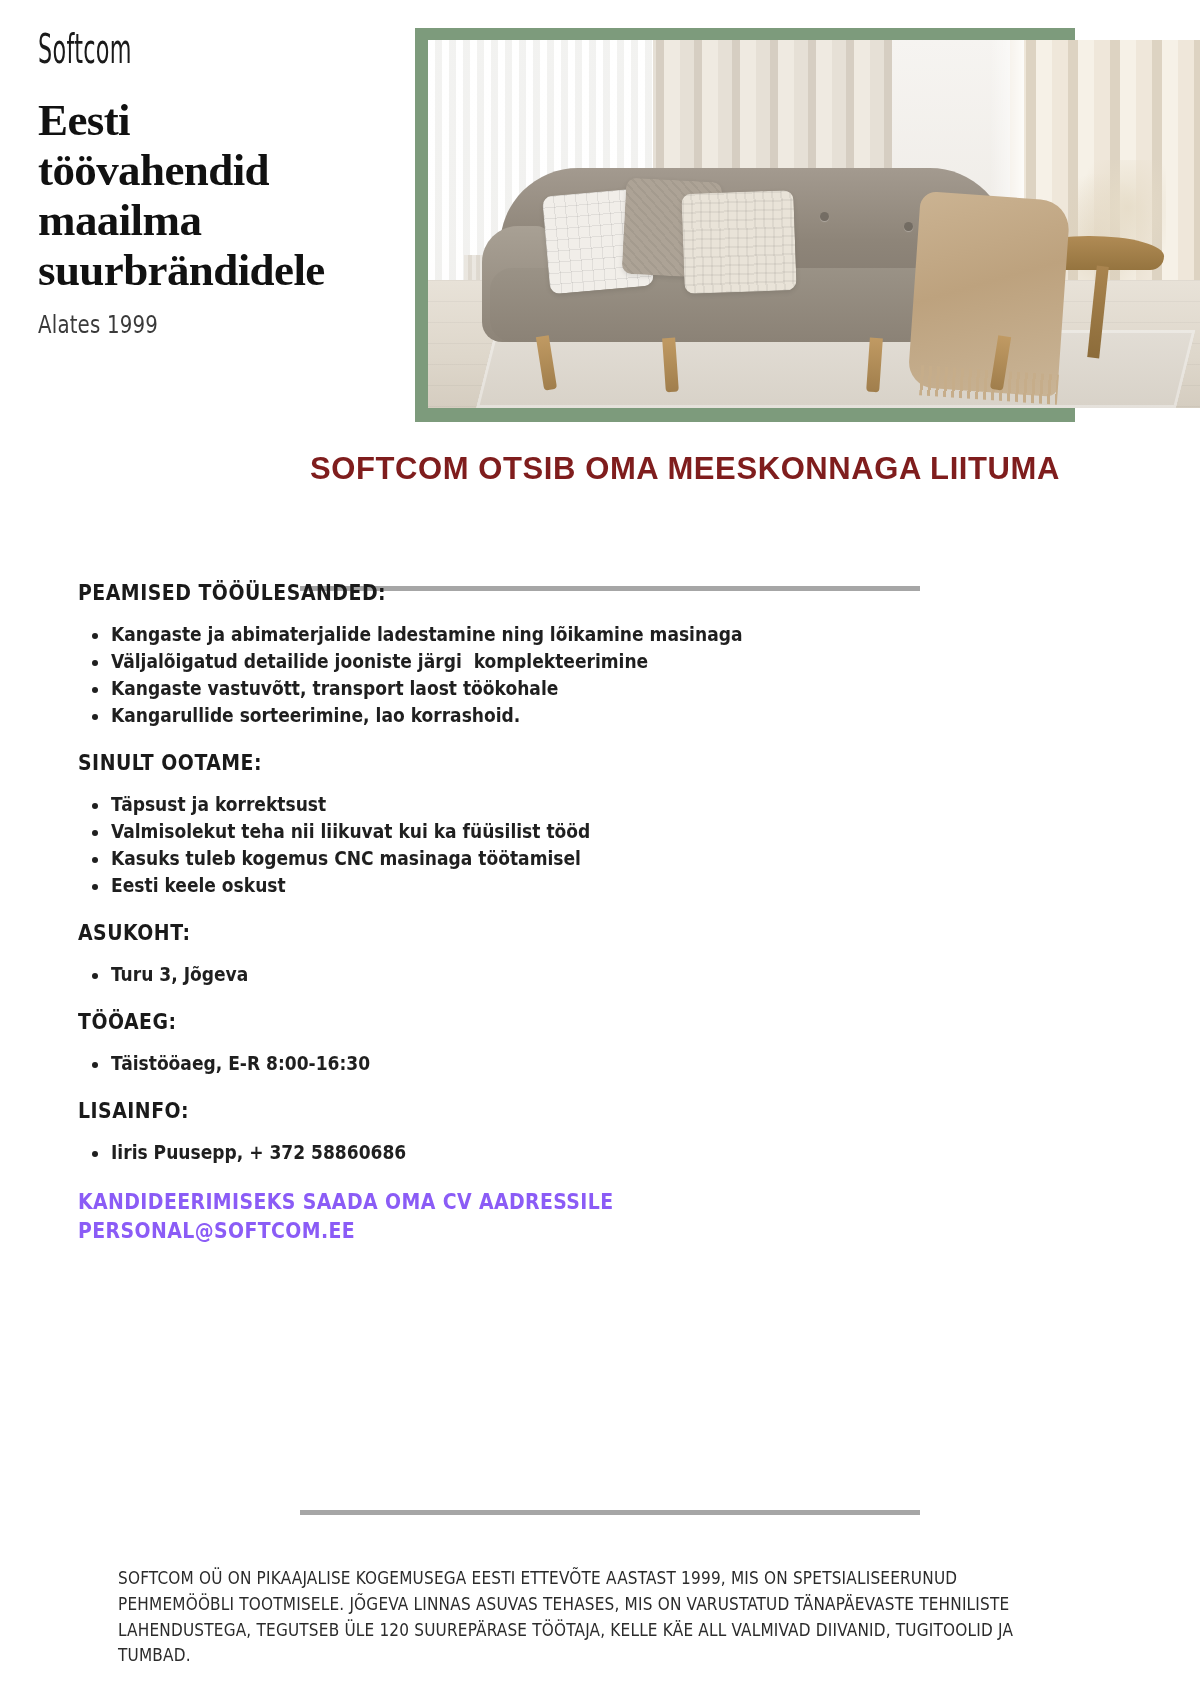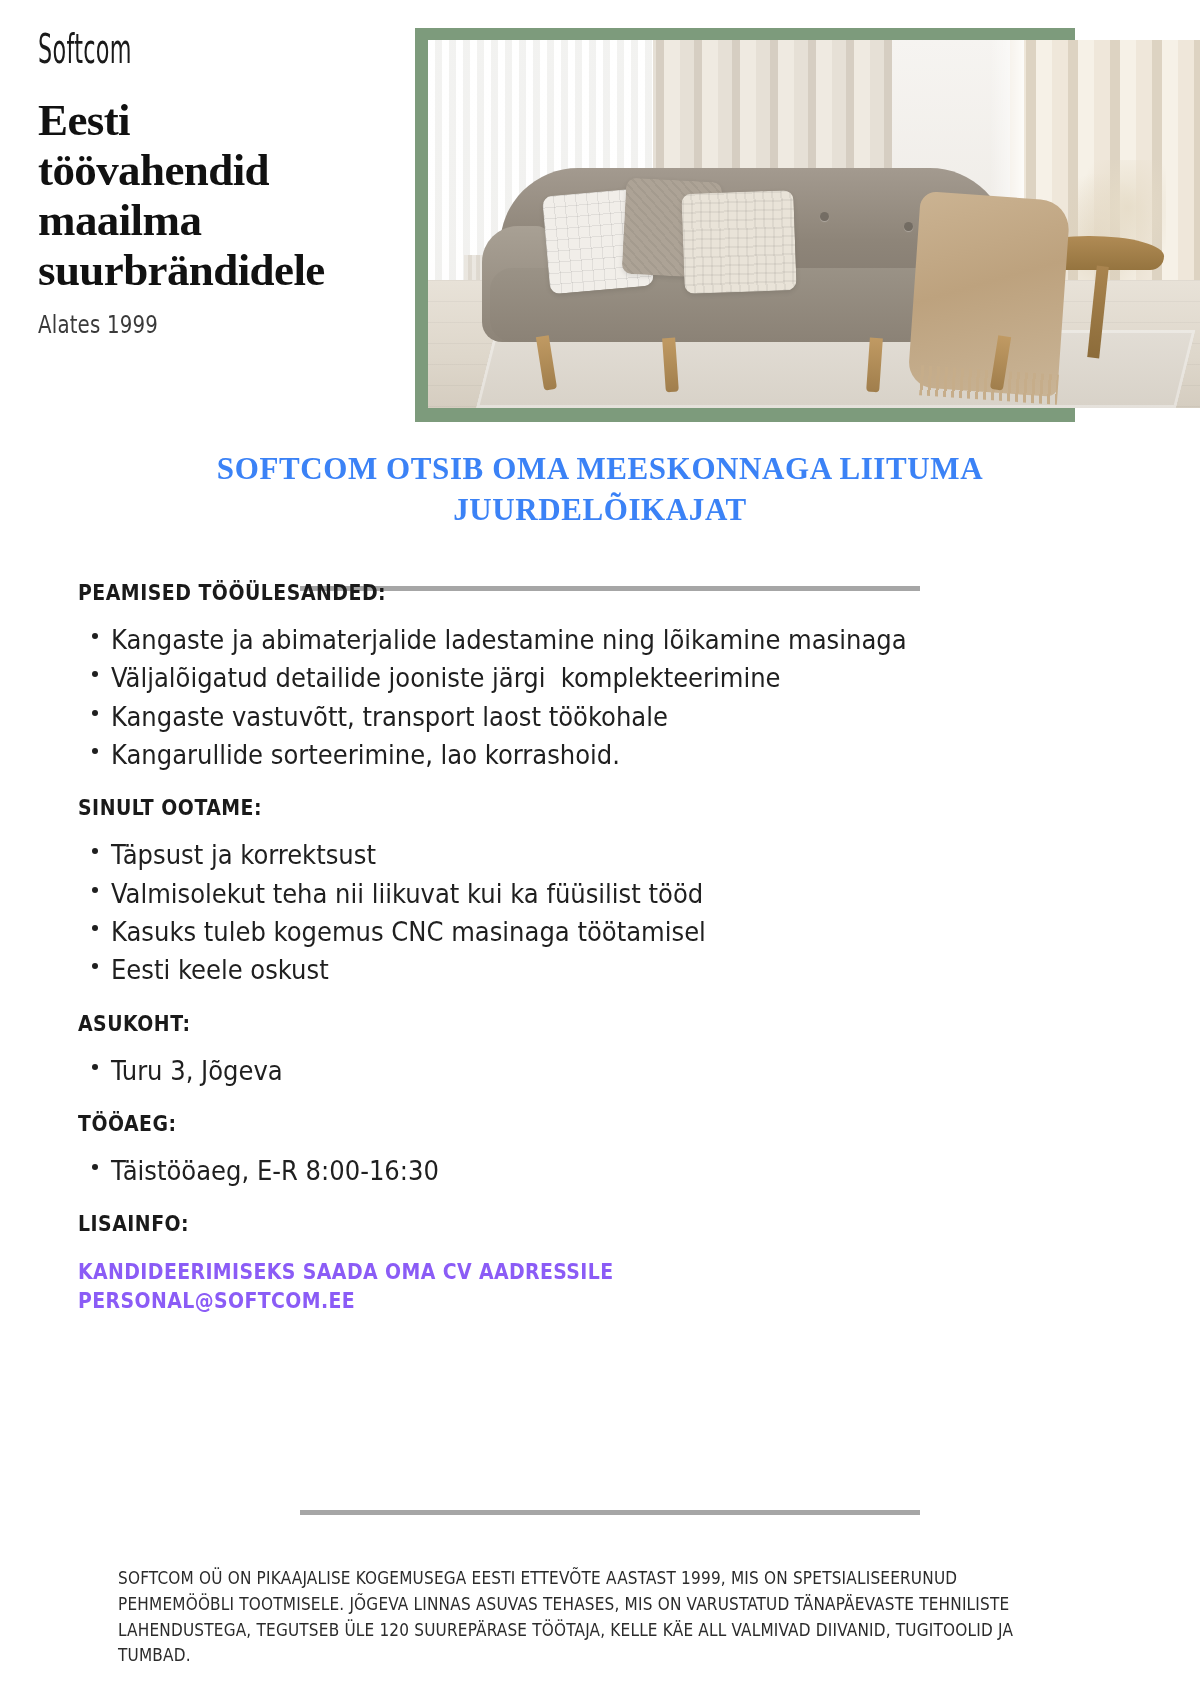--- a/index.html
+++ b/index.html
@@ -235,27 +235,27 @@
     position: absolute; left: 60px; bottom: 70px; width: 560px; height: 26px;
     background: radial-gradient(ellipse at center, rgba(90,82,70,0.30) 0%, rgba(90,82,70,0) 70%);
   }
 
   
   .job-title {
     position: absolute;
     left: 140px;
     top: 448px;
     width: 920px;
-    text-align: center;
-    font-family: Liberation Serif, serif;
+    text-align: right;
+    font-family: Liberation Sans, sans-serif;
     font-size: 31px;
     font-weight: 700;
     line-height: 1.33;
     letter-spacing: 0.6px;
-    color: #3b82f6;
+    color: #7f1d1d;
   }
 
   .rule {
     position: absolute;
     left: 300px;
     width: 620px;
     height: 5px;
     background: #a6a6a6;
   }
   .rule.top { top: 586px; }
@@ -281,23 +281,23 @@
   }
   ul.bullets {
     list-style: none;
     margin: 0;
     padding: 0;
   }
   ul.bullets li {
     position: relative;
     padding-left: 33px;
     font-family: "DejaVu Sans Condensed", "Liberation Sans Narrow", "Liberation Sans", sans-serif;
-    font-size: 27px;
+    font-size: 19px;
     line-height: 1.42;
-    font-weight: 400;
+    font-weight: 700;
     color: #1f1f1f;
     white-space: pre-wrap;
   }
   ul.bullets li::before {
     content: "";
     position: absolute;
     left: 14px;
     top: 12px;
     width: 6px;
     height: 6px;
@@ -381,21 +381,20 @@
 
       <div class="ph-leg" style="left:112px; top:296px; transform: rotate(-9deg);"></div>
       <div class="ph-leg" style="left:236px; top:298px; transform: rotate(-4deg);"></div>
       <div class="ph-leg" style="left:440px; top:298px; transform: rotate(4deg);"></div>
       <div class="ph-leg" style="left:566px; top:296px; transform: rotate(9deg);"></div>
     </div>
   </div>
 
   <div class="job-title">
     <div>SOFTCOM OTSIB OMA MEESKONNAGA LIITUMA</div>
-    <div>JUURDELÕIKAJAT</div>
   </div>
 
   <div class="rule top"></div>
 
   <div class="content">
 
     <div class="sec">
       <div class="sec-head">PEAMISED TÖÖÜLESANDED:</div>
       <ul class="bullets">
         <li>Kangaste ja abimaterjalide ladestamine ning lõikamine masinaga</li>
@@ -425,20 +424,23 @@
 
     <div class="sec">
       <div class="sec-head">TÖÖAEG:</div>
       <ul class="bullets">
         <li>Täistööaeg, E-R 8:00-16:30</li>
       </ul>
     </div>
 
     <div class="sec">
       <div class="sec-head">LISAINFO:</div>
+      <ul class="bullets">
+        <li>Iiris Puusepp, + 372 58860686</li>
+      </ul>
     </div>
 
     <div class="cv-call">
       <span>KANDIDEERIMISEKS SAADA OMA CV AADRESSILE</span>
       <span>PERSONAL@SOFTCOM.EE</span>
     </div>
   </div>
 
   <div class="rule bottom"></div>
 

